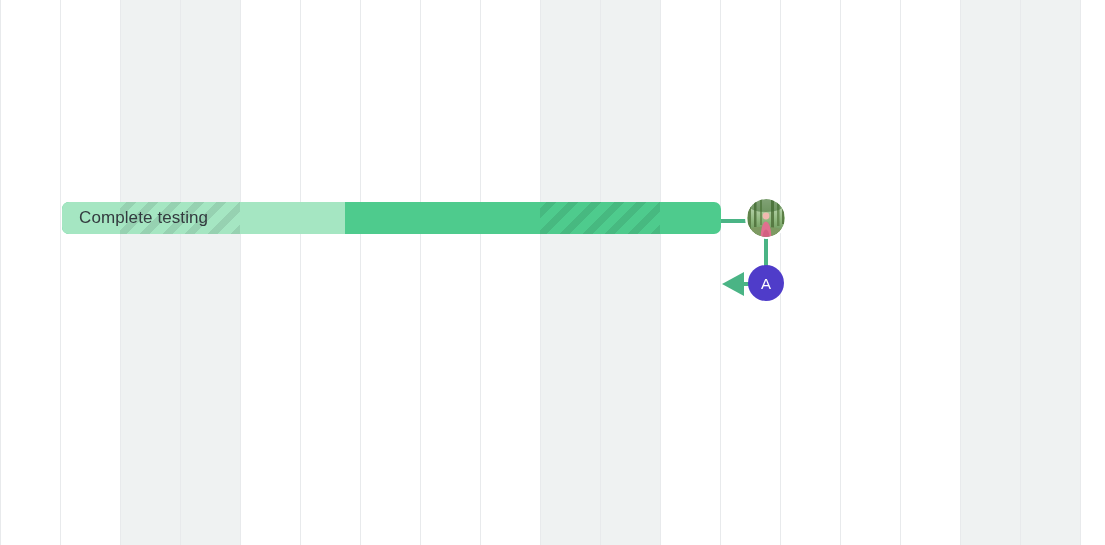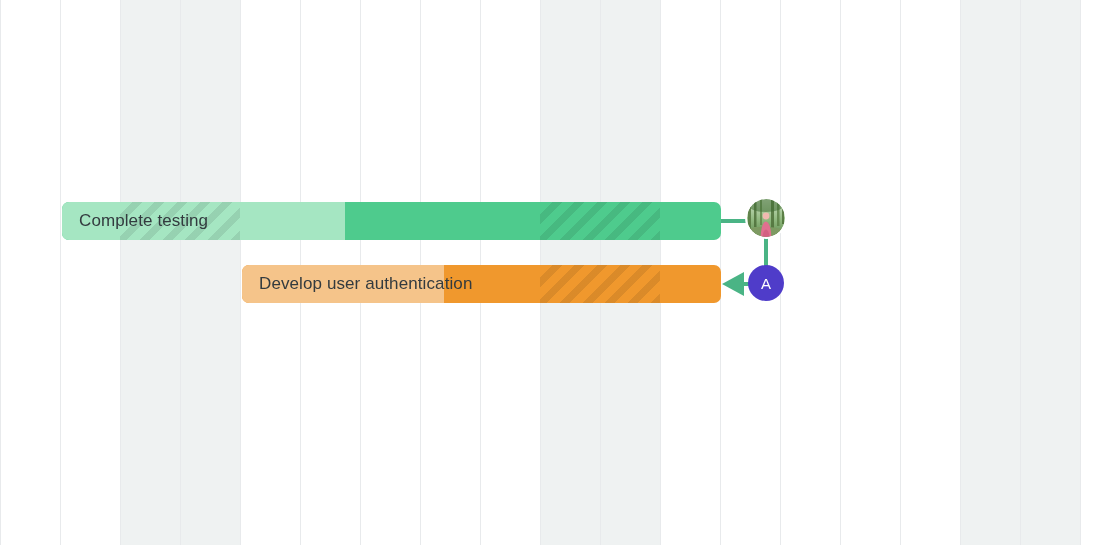--- a/index.html
+++ b/index.html
@@ -133,30 +133,25 @@
       <div class="grid-line" style="left: 720px; background: rgb(232, 234, 236);"></div>
       <div class="grid-line" style="left: 780px; background: rgb(232, 234, 236);"></div>
       <div class="grid-line" style="left: 840px; background: rgb(232, 234, 236);"></div>
       <div class="grid-line" style="left: 900px; background: rgb(232, 234, 236);"></div>
       <div class="grid-line" style="left: 960px; background: rgb(232, 234, 236);"></div>
       <div class="grid-line" style="left: 1020px; background: rgb(232, 234, 236);"></div>
       <div class="grid-line" style="left: 1080px; background: rgb(232, 234, 236);"></div>
     </div>
 
   <div id="bars-layer">
-      <div class="task-bar" style="left: 62px; top: 202px; width: 659px; height: 38px; background: rgb(78, 203, 141);">
+      <div class="task-bar" style="left: 62px; top: 202px; width: 659px; height: 32px; background: rgb(78, 203, 141);">
         <div class="bar-progress" style="width: 283px; background: rgb(165, 230, 194);"></div>
         <div class="bar-hatch" style="left: 58px; width: 120px; background: repeating-linear-gradient(-45deg, rgba(0, 0, 0, 0.09) 0px, rgba(0, 0, 0, 0.09) 7px, rgba(0, 0, 0, 0) 7px, rgba(0, 0, 0, 0) 16px);"></div>
         <div class="bar-hatch" style="left: 478px; width: 120px; background: repeating-linear-gradient(-45deg, rgba(0, 0, 0, 0.09) 0px, rgba(0, 0, 0, 0.09) 7px, rgba(0, 0, 0, 0) 7px, rgba(0, 0, 0, 0) 16px);"></div>
         <span class="bar-label" style="color: rgb(51, 59, 63);">Complete testing</span>
-      </div>
-      <div class="task-bar" style="left: 242px; top: 265px; width: 479px; height: 38px; background: rgb(240, 152, 45);">
-        <div class="bar-progress" style="width: 202px; background: rgb(245, 196, 138);"></div>
-        <div class="bar-hatch" style="left: 298px; width: 120px; background: repeating-linear-gradient(-45deg, rgba(0, 0, 0, 0.09) 0px, rgba(0, 0, 0, 0.09) 7px, rgba(0, 0, 0, 0) 7px, rgba(0, 0, 0, 0) 16px);"></div>
-        <span class="bar-label" style="color: rgb(51, 59, 63);">Develop user authentication</span>
       </div>
     </div>
 
   <svg id="connector-layer" width="1105" height="545" viewBox="0 0 1105 545">
       <path d="M 721 221 L 766 221 L 766 284 L 743 284" fill="none" stroke="#4ab485" stroke-width="4" stroke-linecap="butt"></path>
       <polygon points="722,284 744,272 744,296" fill="#4ab485"></polygon>
     </svg>
 
   <div id="avatars-layer">
       <div class="avatar" style="left: 747px; top: 199px; width: 38px; height: 38px; background: rgb(255, 255, 255); box-shadow: rgb(255, 255, 255) 0px 0px 0px 2px;">

